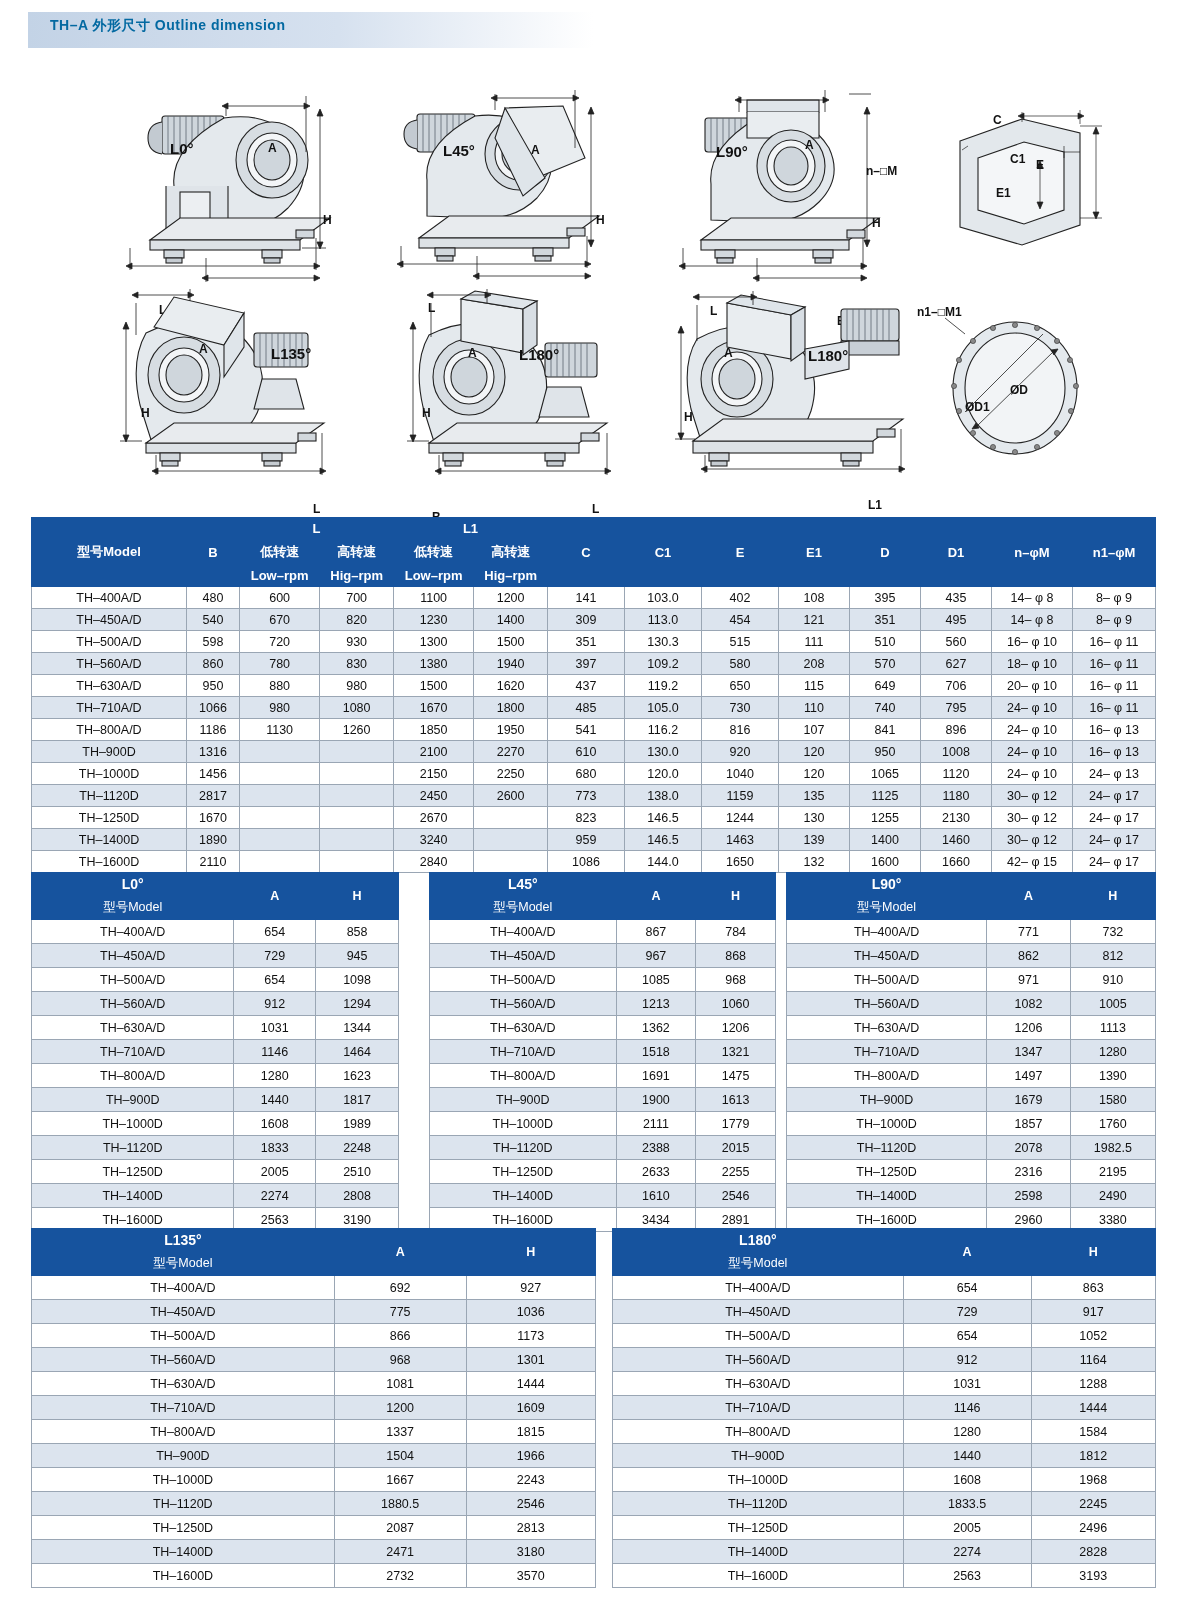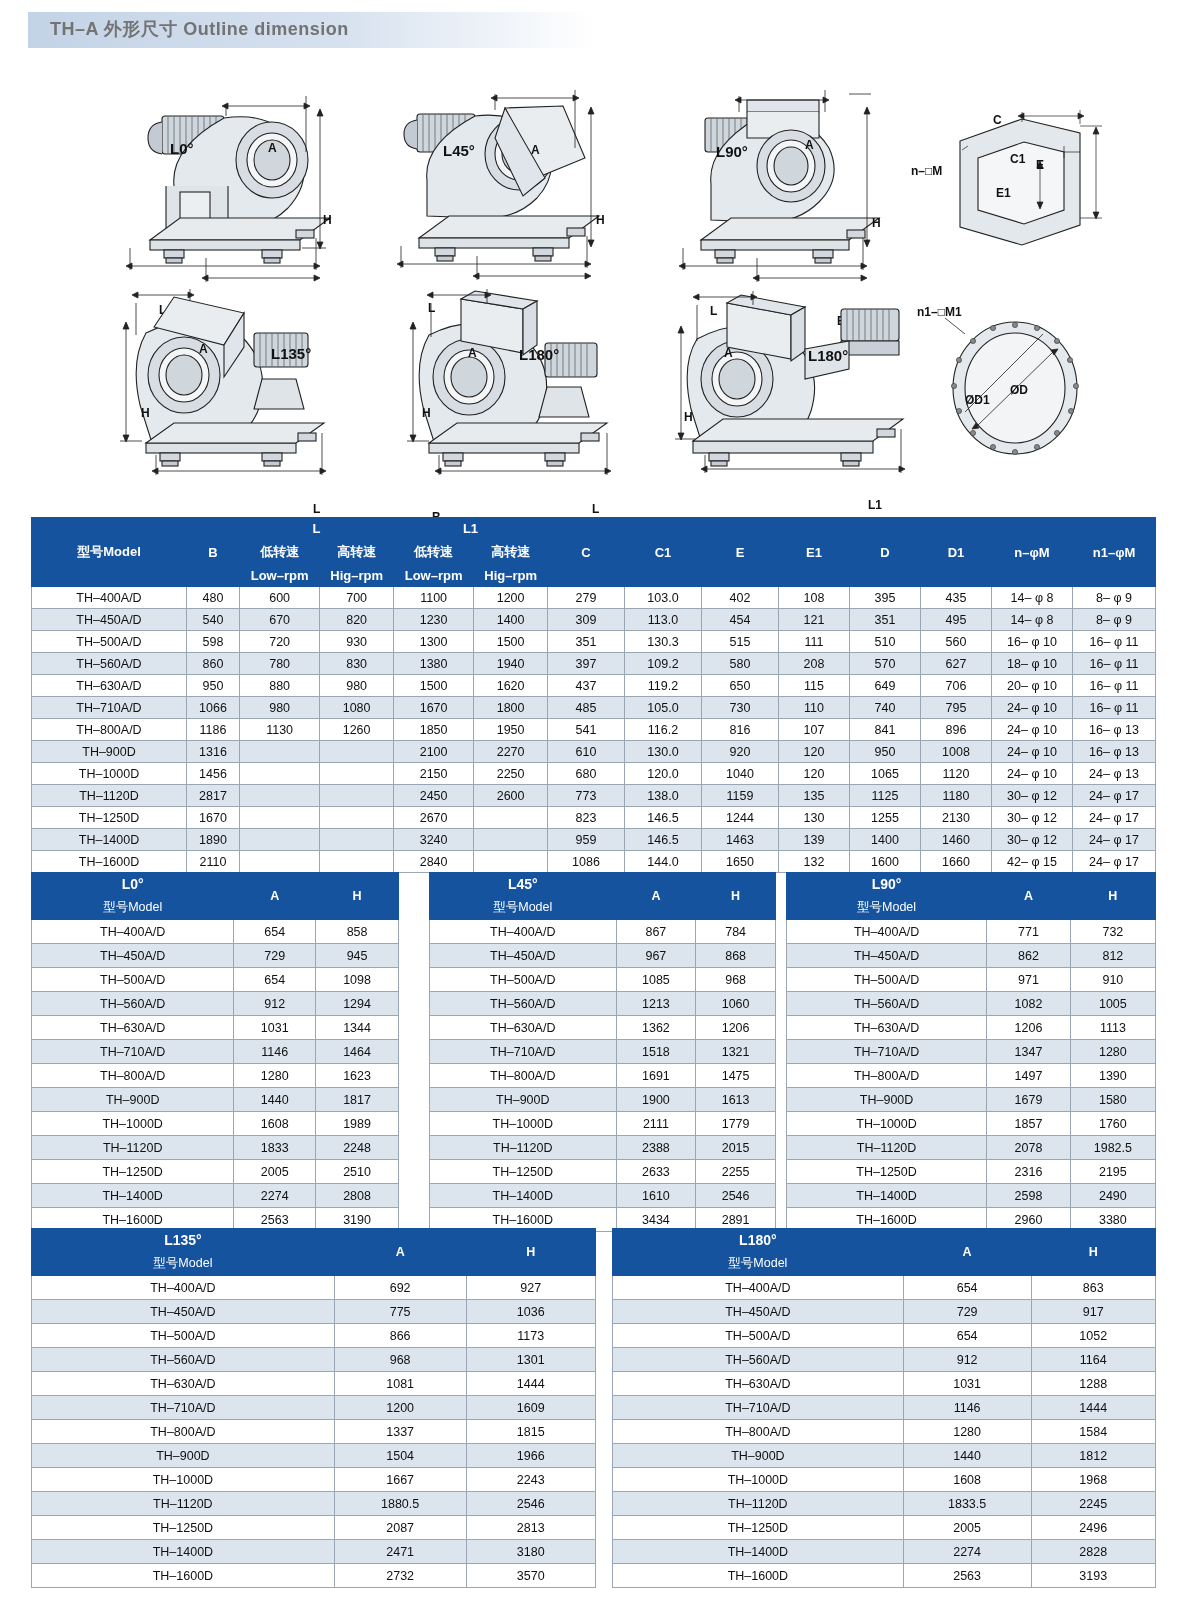--- a/index.html
+++ b/index.html
@@ -11,21 +11,21 @@
     position:relative;
     overflow:hidden;
   }
   
   .header-bar{
     position:absolute;left:28px;top:12px;width:565px;height:36px;
     background:linear-gradient(to right,#c3d3e6 0%,#d6e1ef 55%,#ffffff 100%);
   }
   .header-title{
     position:absolute;left:50px;top:17px;
-    font-size:18px;font-weight:bold;color:#737373;
+    font-size:14px;font-weight:bold;color:#0369a1;
     letter-spacing:0.5px;
   }
   
   .drawings{position:absolute;left:0;top:58px;width:1187px;height:430px;}
   .dwg{position:absolute;}
   .lbl{position:absolute;font-size:15px;font-weight:bold;color:#111;}
   .dimtxt{position:absolute;font-size:12px;font-weight:bold;color:#111;}
   svg{display:block;}
   
   table{border-collapse:collapse;}
@@ -265,21 +265,21 @@
         <path d="M97 62 l3 -7 l3 7 z" fill="#222"></path>
         <path d="M97 96 l3 7 l3 -7 z" fill="#222"></path>
         <line x1="28" y1="40" x2="22" y2="44"></line>
       </g>
     </svg>
   </div>
   <div class="dimtxt" style="left:993px;top:55px;">C</div>
   <div class="dimtxt" style="left:1036px;top:100px;">E</div>
   <div class="dimtxt" style="left:1010px;top:94px;">C1</div>
   <div class="dimtxt" style="left:996px;top:128px;">E1</div>
-  <div class="dimtxt" style="left:911px;top:106px;">n–□M</div>
+  <div class="dimtxt" style="left:866px;top:106px;">n–□M</div>
 
   <div class="dwg" style="left:112px;top:225px;">
     <svg width="250" height="200" viewBox="0 0 250 200">
       <g fill="none" stroke="#222" stroke-width="1.1">
         <path d="M34 50 q52 -26 96 4 q28 28 18 68 q-10 34 -50 40 l-58 -2 l-12 -38 q-10 -44 6 -72 z" fill="#e4e9ed"></path>
         <ellipse cx="72" cy="92" rx="36" ry="38" fill="#d7dde2"></ellipse>
         <ellipse cx="72" cy="92" rx="25" ry="27" fill="#f3f5f7"></ellipse>
         <ellipse cx="72" cy="92" rx="18" ry="20" fill="#cfd6dc"></ellipse>
 
         <path d="M42 44 l20 -30 l70 16 l-20 32 z" fill="#e9edf0"></path>
@@ -466,21 +466,21 @@
       <g stroke="#222" stroke-width="0.8" fill="none">
         <line x1="52" y1="118" x2="128" y2="44"></line>
         <path d="M54 120 l-7 1 l4 -6 z" fill="#222"></path>
         <path d="M126 42 l7 -1 l-4 6 z" fill="#222"></path>
         <line x1="40" y1="104" x2="118" y2="26"></line>
         <line x1="20" y1="10" x2="40" y2="26"></line>
       </g>
     </svg>
   </div>
   <div class="dimtxt" style="left:1010px;top:325px;">ØD</div>
-  <div class="dimtxt" style="left:965px;top:335px;">ØD1</div>
+  <div class="dimtxt" style="left:965px;top:342px;">ØD1</div>
   <div class="dimtxt" style="left:917px;top:247px;">n1–□M1</div>
 </div>
 
 <table class="main-tbl">
   <thead>
     <tr>
       <th rowspan="3" style="width:150px">型号Model</th>
       <th rowspan="3" style="width:48px">B</th>
       <th colspan="2" style="width:152px">L</th>
       <th colspan="2" style="width:152px">L1</th>
@@ -507,21 +507,21 @@
     </tr>
   </thead>
   <tbody id="main-body">
       <tr>
         <td class="model">TH–400A/D</td>
         <td>480</td>
         <td>600</td>
         <td>700</td>
         <td>1100</td>
         <td>1200</td>
-        <td>279</td>
+        <td>141</td>
         <td>103.0</td>
         <td>402</td>
         <td>108</td>
         <td>395</td>
         <td>435</td>
         <td>14– φ 8</td>
         <td>8– φ 9</td>
       </tr>
       <tr class="alt">
         <td class="model">TH–450A/D</td>

